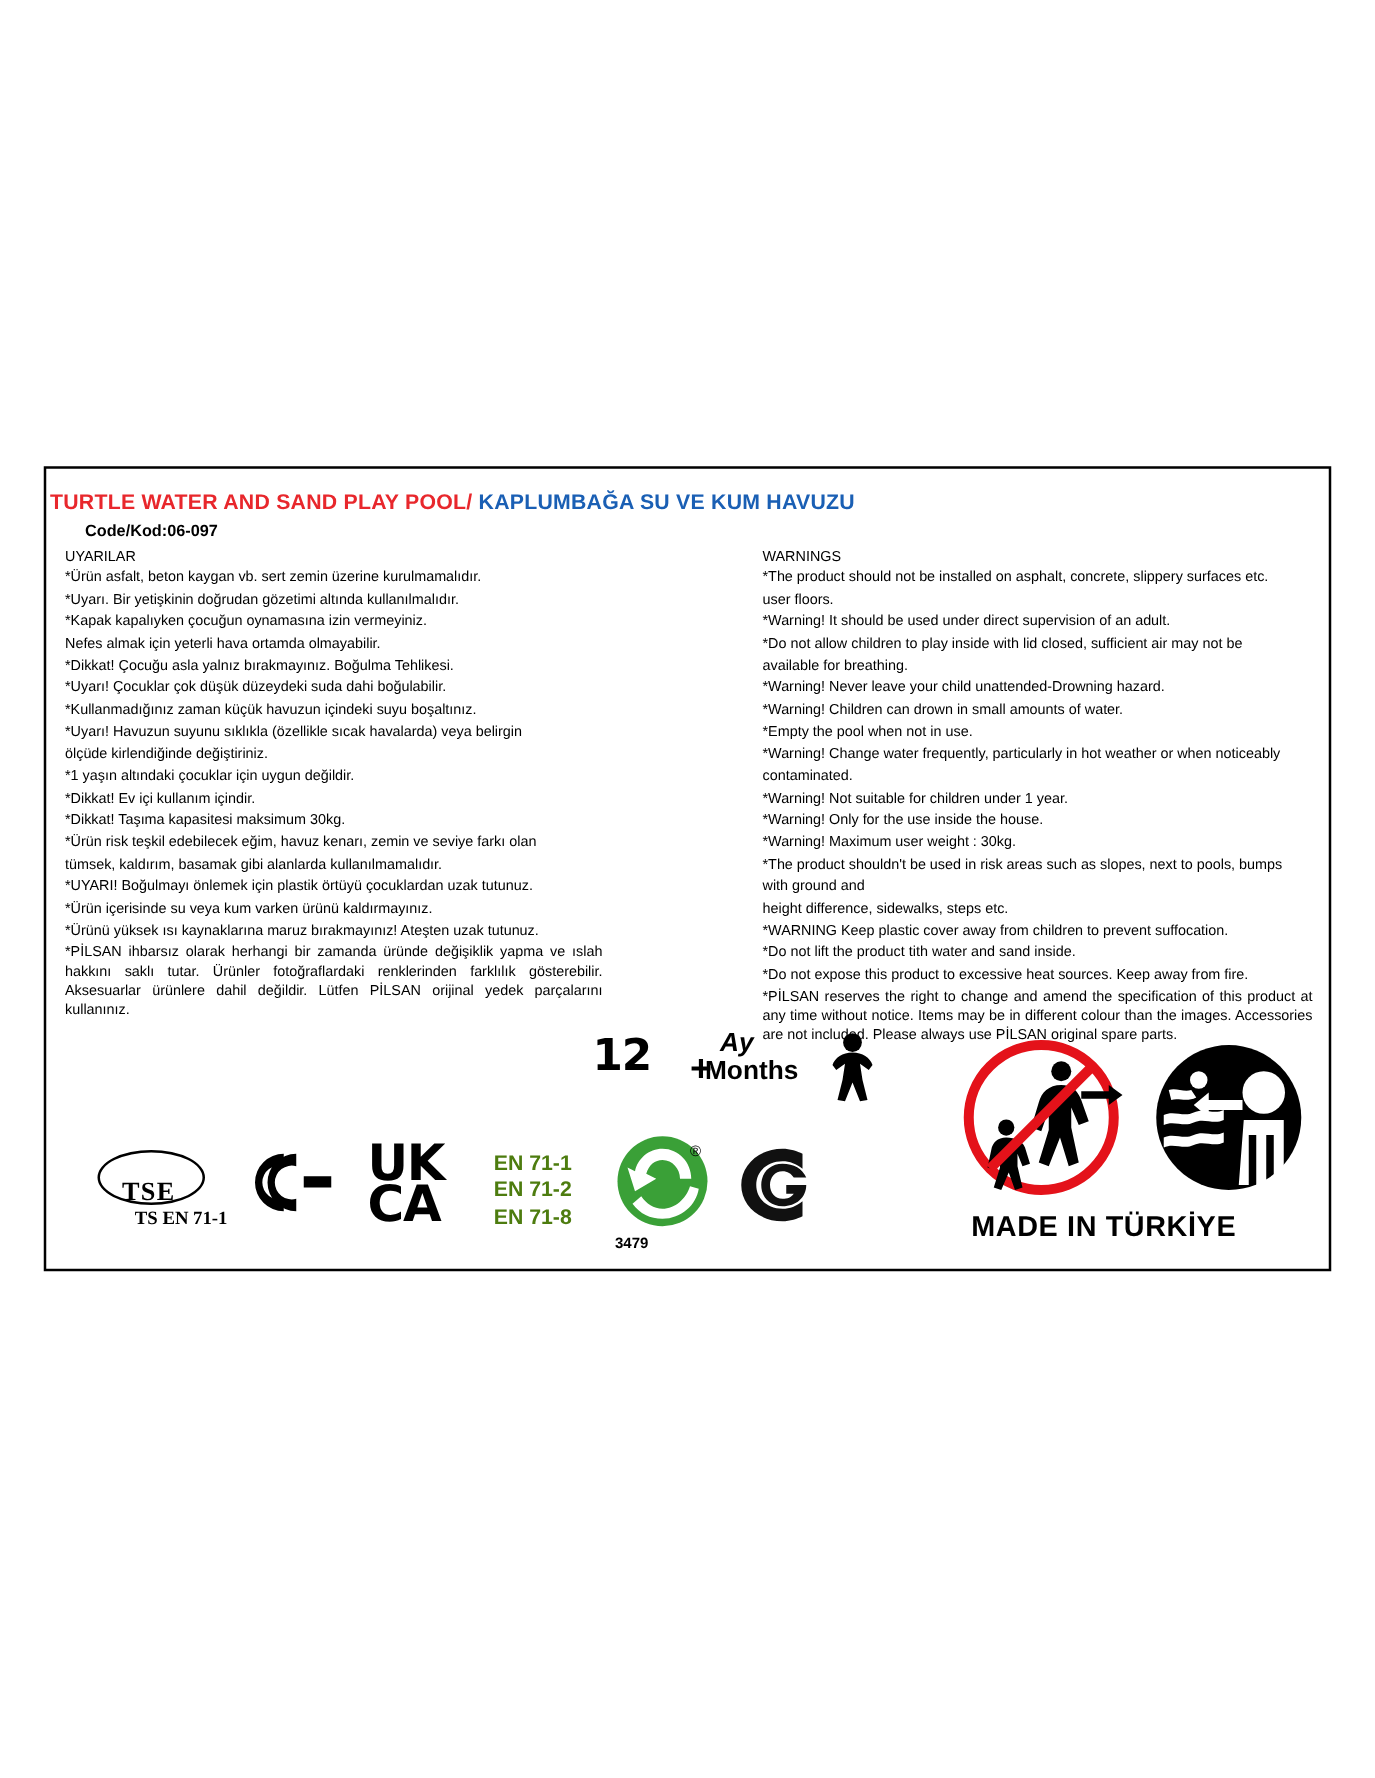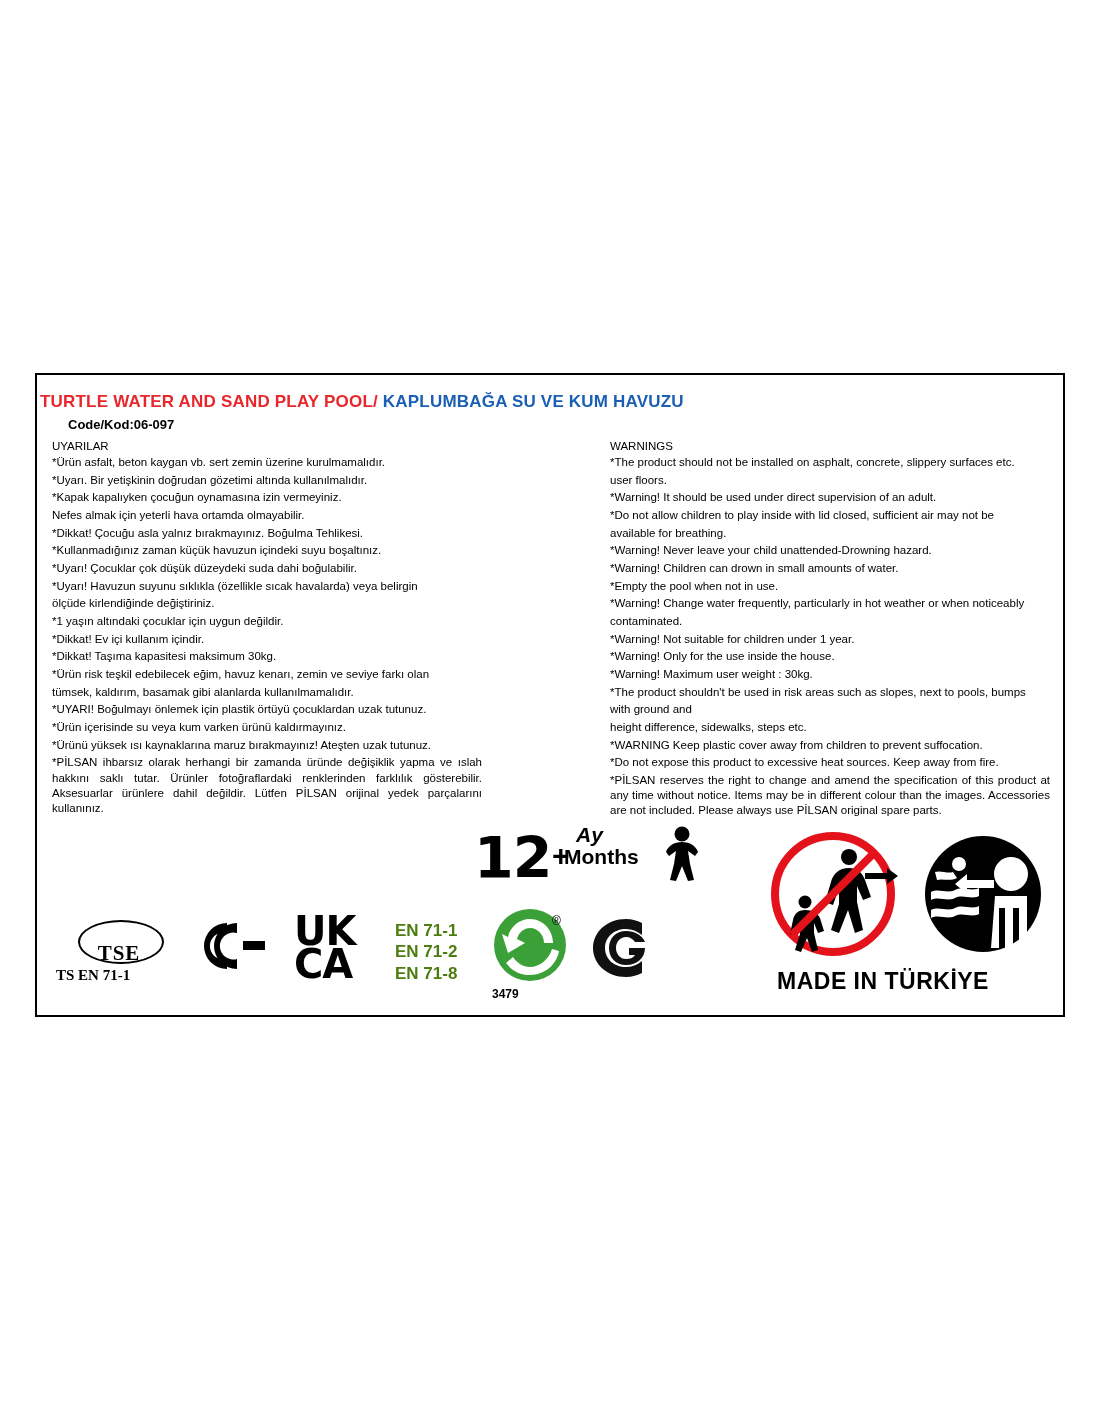--- a/index.html
+++ b/index.html
@@ -75,21 +75,21 @@
   .age-badge {
     position: absolute;
     left: 437px;
     top: 448px;
     width: 230px;
     height: 62px;
   }
   .age-12 {
     position: absolute;
     left: 0; top: 2px;
-    font-size: 57px;
+    font-size: 35px;
     font-weight: bold;
     font-family: "DejaVu Sans", sans-serif;
     letter-spacing: -1px;
     color: #000;
   }
   .age-plus {
     position: absolute;
     left: 78px; top: 16px;
     font-size: 30px;
     font-weight: bold;
@@ -135,21 +135,21 @@
     left: 0; top: 12px;
     width: 126px; height: 42px;
     display: flex; align-items: center; justify-content: center;
     font-size: 21px; font-weight: bold; letter-spacing: 1px;
     font-family: "Liberation Serif", serif;
   }
   .tse-sub {
     position: absolute;
     left: 0; top: 47px;
     width: 126px;
-    text-align: left;
+    text-align: right;
     font-size: 15px;
     font-weight: bold;
     font-family: "Liberation Serif", serif;
   }
 
   .ce-mark {
     position: absolute;
     left: 148px;
     top: 543px;
   }
@@ -228,22 +228,22 @@
 
   <div class="code-line">Code/Kod:06-097</div>
 
   <div class="col-left">
     <div class="col-head">UYARILAR</div>
     <p>*Ürün asfalt, beton kaygan vb. sert zemin üzerine kurulmamalıdır.</p>
     <p>*Uyarı. Bir yetişkinin doğrudan gözetimi altında kullanılmalıdır.</p>
     <p>*Kapak kapalıyken çocuğun oynamasına izin vermeyiniz.</p>
     <p>Nefes almak için yeterli hava ortamda olmayabilir.</p>
     <p>*Dikkat! Çocuğu asla yalnız bırakmayınız. Boğulma Tehlikesi.</p>
+    <p>*Uyarı! Çocuklar çok düşük düzeydeki suda dahi boğulabilir.</p>
     <p>*Kullanmadığınız zaman küçük havuzun içindeki suyu boşaltınız.</p>
-    <p>*Uyarı! Çocuklar çok düşük düzeydeki suda dahi boğulabilir.</p>
     <p>*Uyarı! Havuzun suyunu sıklıkla (özellikle sıcak havalarda) veya belirgin</p>
     <p>ölçüde kirlendiğinde değiştiriniz.</p>
     <p>*1 yaşın altındaki çocuklar için uygun değildir.</p>
     <p>*Dikkat! Ev içi kullanım içindir.</p>
     <p>*Dikkat! Taşıma kapasitesi maksimum 30kg.</p>
     <p>*Ürün risk teşkil edebilecek eğim, havuz kenarı, zemin ve seviye farkı olan</p>
     <p>tümsek, kaldırım, basamak gibi alanlarda kullanılmamalıdır.</p>
     <p>*UYARI! Boğulmayı önlemek için plastik örtüyü çocuklardan uzak tutunuz.</p>
     <p>*Ürün içerisinde su veya kum varken ürünü kaldırmayınız.</p>
     <p>*Ürünü yüksek ısı kaynaklarına maruz bırakmayınız! Ateşten uzak tutunuz.</p>
@@ -262,20 +262,21 @@
     <p>*Empty the pool when not in use.</p>
     <p>*Warning! Change water frequently, particularly in hot weather or when noticeably</p>
     <p>contaminated.</p>
     <p>*Warning! Not suitable for children under 1 year.</p>
     <p>*Warning! Only for the use inside the house.</p>
     <p>*Warning! Maximum user weight : 30kg.</p>
     <p>*The product shouldn't be used in risk areas such as slopes, next to pools, bumps</p>
     <p>with ground and</p>
     <p>height difference, sidewalks, steps etc.</p>
     <p>*WARNING Keep plastic cover away from children to prevent suffocation.</p>
+    <p>*Do not lift the product tith water and sand inside.</p>
     <p>*Do not expose this product to excessive heat sources. Keep away from fire.</p>
     <p class="justify">*PİLSAN reserves the right to change and amend the specification of this product at any time without notice. Items may be in different colour than the images. Accessories are not included. Please always use PİLSAN original spare parts.</p>
   </div>
 
   <div class="age-badge">
     <span class="age-12">12</span>
     <span class="age-plus">+</span>
     <span class="age-ay">Ay</span>
     <span class="age-months">Months</span>
     <span class="age-person">

